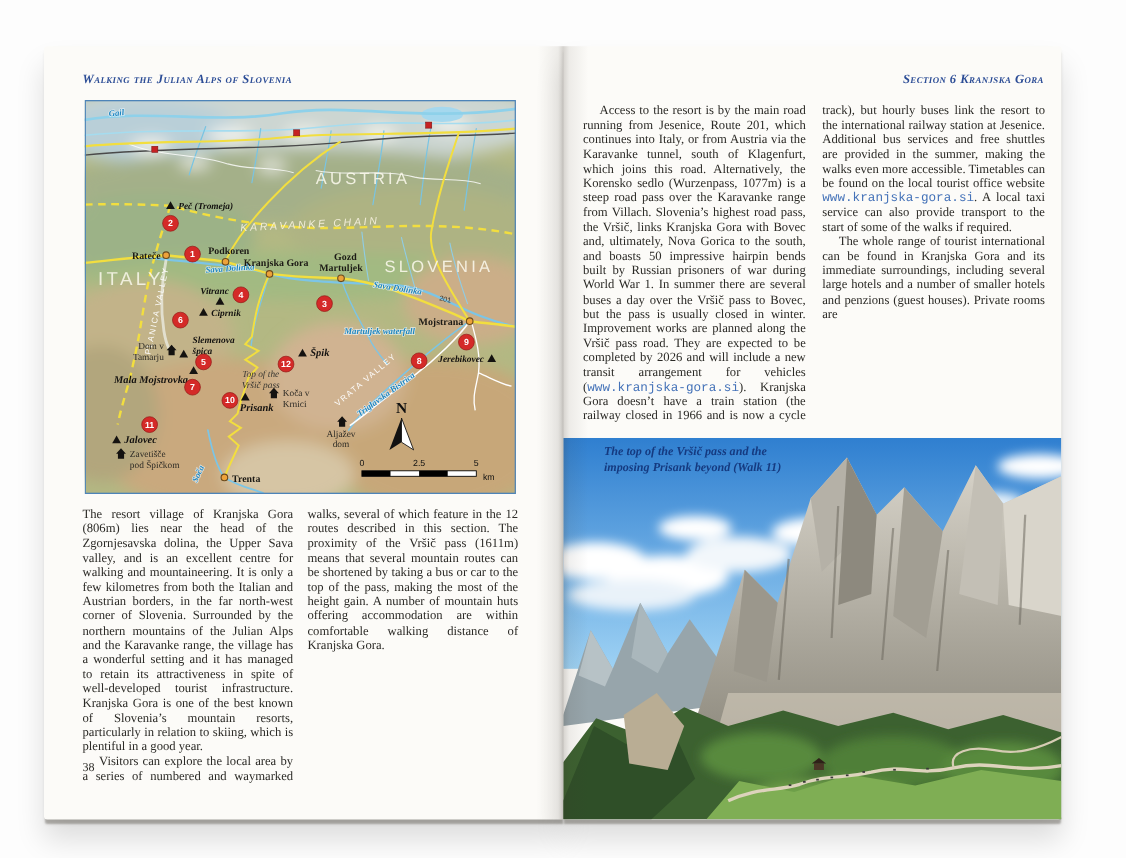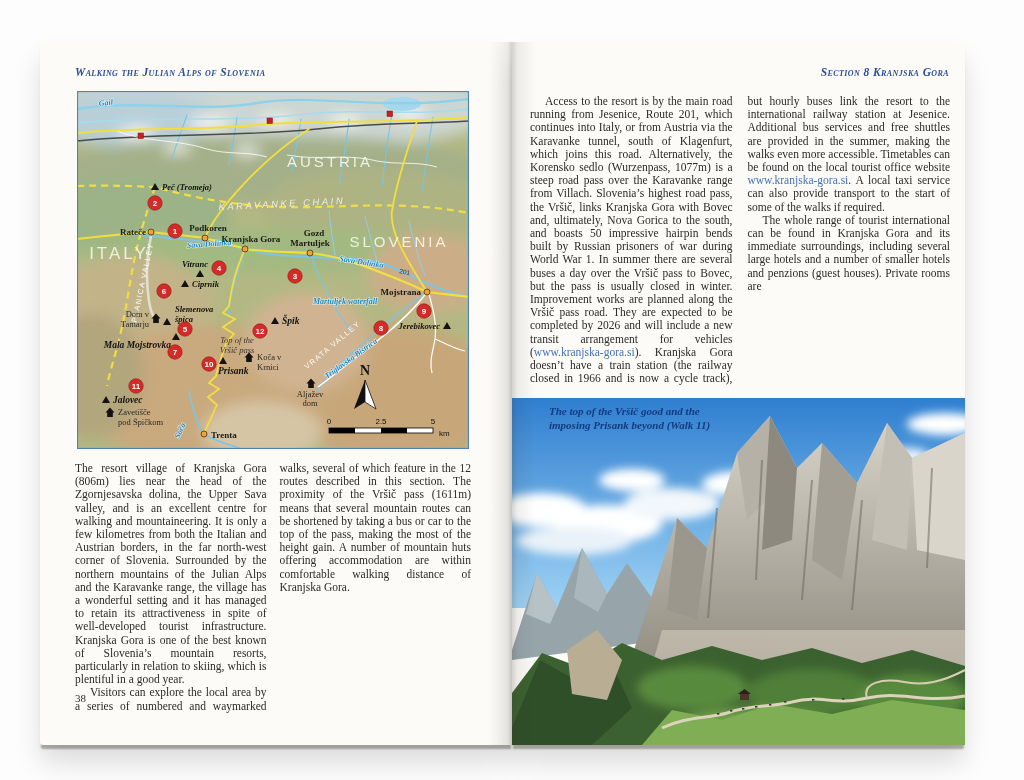--- a/index.html
+++ b/index.html
@@ -14,21 +14,21 @@
   .running-head{position:absolute;top:24px;font-size:11.5px;font-style:italic;font-weight:bold;
                 font-variant:small-caps;letter-spacing:0.4px;color:#2c4d96;}
   .running-head.lh{left:35px;}
   .running-head.rh{right:16px;}
   .body-cols{position:absolute;text-align:justify;font-size:11.5px;line-height:13.2px;color:#2b2a26;
              column-count:2;column-fill:auto;}
   .lp-body{left:35px;top:420px;width:396px;height:260px;column-gap:13px;}
   .rp-body{left:18px;top:53px;width:420px;height:303px;column-gap:15px;}
   .body-cols p{margin:0;}
   .body-cols p.indent{text-indent:15px;}
-  .body-cols .link{color:#4472b8;}
+  .body-cols .link{color:#4472b8;font-family:Liberation Mono, monospace;}
   .body-cols .em{}
   .pagenum{position:absolute;left:35px;top:650px;font-size:11px;color:#2b2a26;}
   .mapbox{position:absolute;left:37px;top:49px;width:392px;height:358px;}
   .photo{position:absolute;left:0;top:356px;width:453px;height:347px;overflow:hidden;}
   .photo-caption{position:absolute;left:37px;top:6px;z-index:3;font-size:11px;font-weight:bold;
                  font-style:italic;color:#153a80;line-height:14px;}
   
   .m-town{font:bold 9px "Liberation Serif",serif;fill:#1c1a15;}
   .m-peak{font:italic bold 8.5px "Liberation Serif",serif;fill:#141210;}
   .m-peak-big{font:italic bold 9.5px "Liberation Serif",serif;fill:#141210;}
@@ -286,30 +286,30 @@
       </div>
 
       <div class="body-cols lp-body">
         <p>The resort village of Kranjska Gora (806m) lies near the head of the Zgornjesavska dolina, the Upper Sava valley, and is an excellent centre for walking and mountaineering. It is only a few kilometres from both the Italian and Austrian borders, in the far north-west corner of Slovenia. Surrounded by the northern mountains of the Julian Alps and the Karavanke range, the village has a wonderful setting and it has managed to retain its attractiveness in spite of well-developed tourist infrastructure. Kranjska Gora is one of the best known of Slovenia’s mountain resorts, particularly in relation to skiing, which is plentiful in a good year.</p>
         <p class="indent">Visitors can explore the local area by a series of numbered and waymarked walks, several of which feature in the 12 routes described in this section. The proximity of the Vršič pass (1611m) means that several mountain routes can be shortened by taking a bus or car to the top of the pass, making the most of the height gain. A number of mountain huts offering accommodation are within comfortable walking distance of Kranjska Gora.</p>
       </div>
       <div class="pagenum">38</div>
     </div>
 
     <div class="page right">
-      <div class="running-head rh">Section 8 Kranjska Gora</div>
+      <div class="running-head rh">Section 6 Kranjska Gora</div>
 
       <div class="body-cols rp-body">
         <p class="indent"><span>Access to the resort is by the main road running from Jesenice, Route 201, which continues into Italy, or from Austria via the Karavanke tunnel, south of Klagenfurt, which joins this road. Alternatively, the Korensko sedlo (Wurzenpass, 1077m) is a steep road pass over the Karavanke range from Villach. Slovenia’s highest road pass, the Vršič, links Kranjska Gora with Bovec and, ultimately, Nova Gorica to the south, and boasts 50 impressive hairpin bends built by Russian prisoners of war during World War 1. In summer there are several buses a day over the Vršič pass to Bovec, but the pass is usually closed in winter. Improvement works are planned along the Vršič pass road. They are expected to be completed by 2026 and will include a new transit arrangement for vehicles (</span><span class="link">www.kranjska-gora.si</span><span>). Kranjska Gora doesn’t have a train station (the railway closed in 1966 and is now a cycle track), but hourly buses link the resort to the international railway station at Jesenice. Additional bus services and free shuttles are provided in the summer, making the walks even more accessible. Timetables can be found on the local tourist office website </span><span class="link">www.kranjska-gora.si</span><span>. A local taxi service can also provide transport to the start of some of the walks if required.</span></p>
         <p class="indent"><span>The whole range of tourist international can be found in Kranjska Gora and its immediate surroundings, including several large hotels and a number of smaller hotels and </span><span class="em">penzions</span><span> (guest houses). Private rooms are</span></p>
       </div>
 
       <div class="photo">
         <div class="photo-caption">
-          <div>The top of the Vršič good and the</div>
+          <div>The top of the Vršič pass and the</div>
           <div>imposing Prisank beyond (Walk 11)</div>
         </div>
         <svg width="453" height="347" viewBox="0 0 453 347" preserveAspectRatio="none">
           <defs>
             <linearGradient id="sky" x1="0" y1="0" x2="0" y2="1">
               <stop offset="0" stop-color="#2f7fd0"></stop>
                 <stop offset="1" stop-color="#9ed2f4"></stop>
             </linearGradient>
             <linearGradient id="rock" x1="0" y1="0" x2="0" y2="1">
               <stop offset="0" stop-color="#d8d4ca"></stop>

